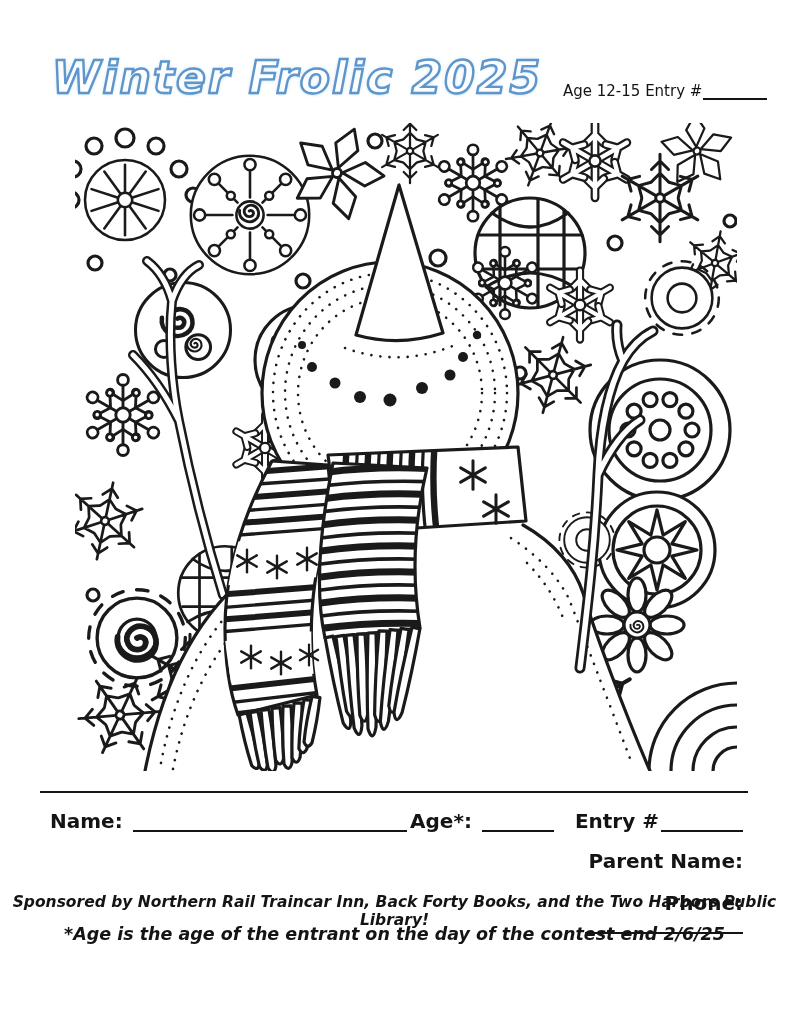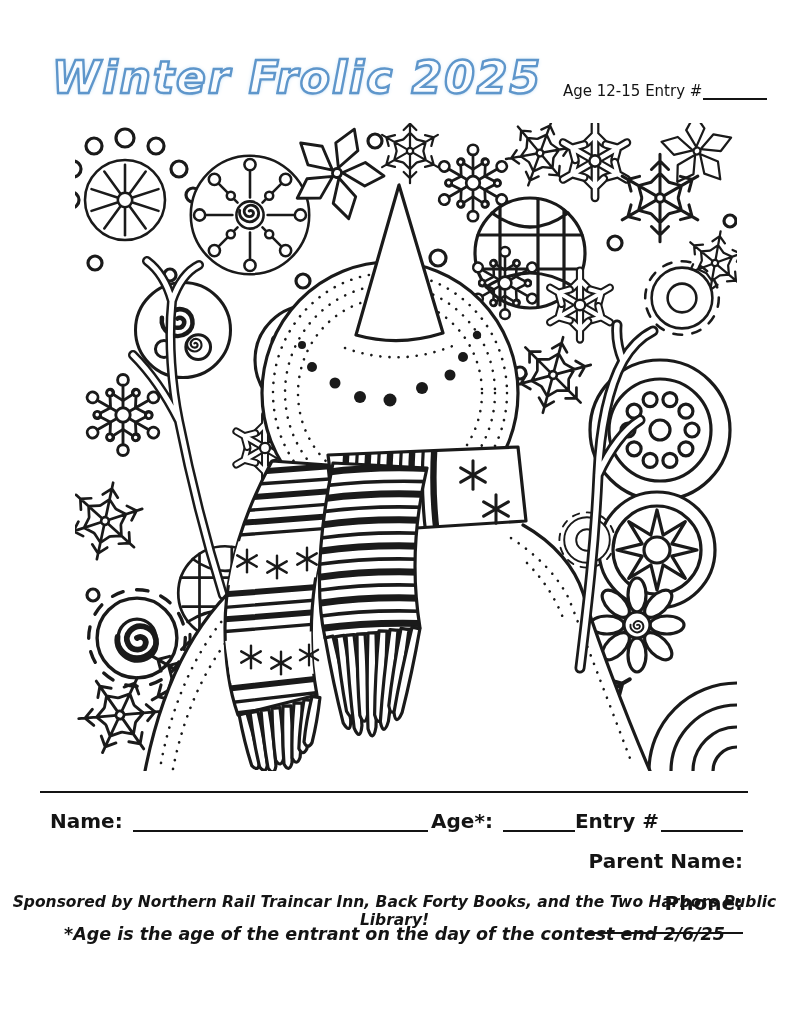--- a/index.html
+++ b/index.html
@@ -456,21 +456,21 @@
     </g>
   </svg>
 
   <div class="divider"></div>
 
   <div class="frow row-name">
     <span class="lbl">Name:</span>
     <span class="line grow"></span>
     <span class="lbl" style="margin-left:3px;">Age*:</span>
     <span class="line" style="width:72px;"></span>
-    <span class="lbl" style="margin-left:0;">Entry #</span>
+    <span class="lbl" style="margin-left:21px;">Entry #</span>
     <span class="line" style="width:82px;margin-left:2px;"></span>
   </div>
 
   <div class="frow row-parent">
     <span class="lbl">Parent Name:</span>
     <span class="line grow"></span>
     <span class="lbl" style="margin-left:14px;">Phone:</span>
     <span class="line" style="width:158px;"></span>
   </div>
 

